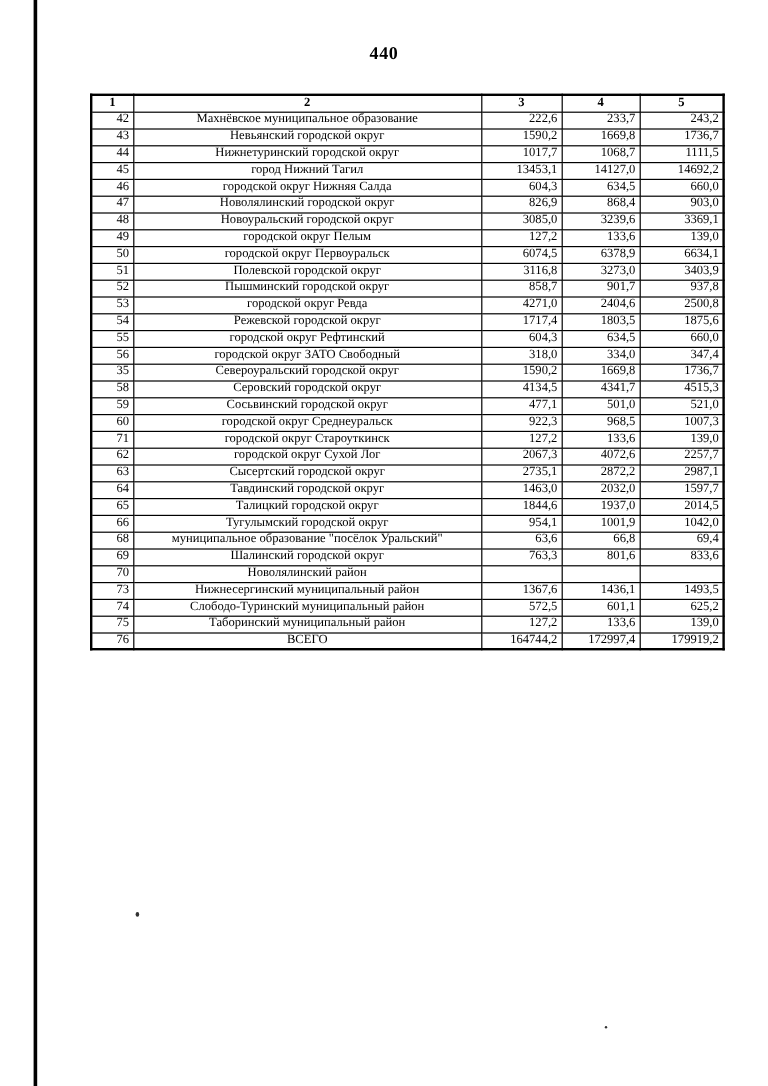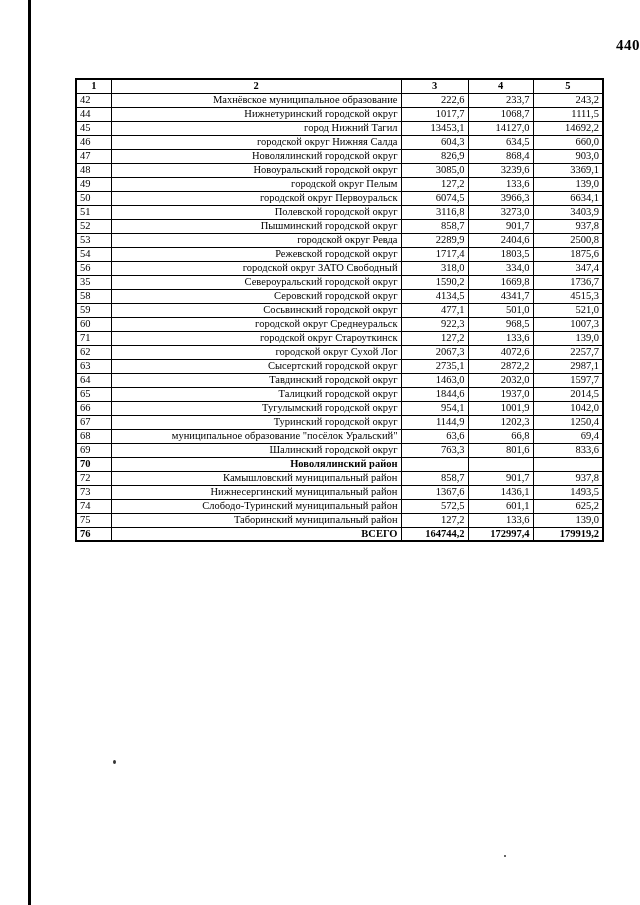--- a/index.html
+++ b/index.html
@@ -24,21 +24,21 @@
     background: #333333;
     border-radius: 50%;
   }
   .speck-1 { left: 113px; top: 760px; width: 3px; height: 4px; }
   .speck-2 { left: 504px; top: 855px; width: 2px; height: 2px; }
   .page-number {
     position: absolute;
     top: 37px;
     left: 0;
     width: 100%;
-    text-align: right;
+    text-align: center;
     font-size: 15px;
     font-weight: bold;
     letter-spacing: 0.5px;
   }
   table.doc-table {
     position: absolute;
     left: 75px;
     top: 78px;
     width: 527px;
     border-collapse: collapse;
@@ -53,24 +53,24 @@
     line-height: 12px;
     padding: 0 3px;
     overflow: hidden;
     white-space: nowrap;
     vertical-align: middle;
   }
   table.doc-table th {
     font-weight: bold;
     text-align: center;
   }
-  td.col-num  { text-align: left; padding-left: 6px; }
-  td.col-name { text-align: right; padding-left: 4px; }
+  td.col-num  { text-align: right; padding-left: 6px; }
+  td.col-name { text-align: center; padding-left: 4px; }
   td.col-val  { text-align: right; padding-right: 4px; }
-  tr.bold td  { font-weight: bold; }
+  tr.bold td  { font-weight: normal; }
 </style>
 </head>
 <body>
 
 <div class="scan-line"></div>
 <div class="speck speck-1"></div>
 <div class="speck speck-2"></div>
 
 <div class="page-number">440</div>
 
@@ -93,20 +93,27 @@
   </thead>
   <tbody>
       <tr>
         <td class="col-num">42</td>
         <td class="col-name">Махнёвское муниципальное образование</td>
         <td class="col-val">222,6</td>
         <td class="col-val">233,7</td>
         <td class="col-val">243,2</td>
       </tr>
       <tr>
+        <td class="col-num">43</td>
+        <td class="col-name">Невьянский городской округ</td>
+        <td class="col-val">1590,2</td>
+        <td class="col-val">1669,8</td>
+        <td class="col-val">1736,7</td>
+      </tr>
+      <tr>
         <td class="col-num">44</td>
         <td class="col-name">Нижнетуринский городской округ</td>
         <td class="col-val">1017,7</td>
         <td class="col-val">1068,7</td>
         <td class="col-val">1111,5</td>
       </tr>
       <tr>
         <td class="col-num">45</td>
         <td class="col-name">город Нижний Тагил</td>
         <td class="col-val">13453,1</td>
@@ -138,52 +145,59 @@
         <td class="col-num">49</td>
         <td class="col-name">городской округ Пелым</td>
         <td class="col-val">127,2</td>
         <td class="col-val">133,6</td>
         <td class="col-val">139,0</td>
       </tr>
       <tr>
         <td class="col-num">50</td>
         <td class="col-name">городской округ Первоуральск</td>
         <td class="col-val">6074,5</td>
-        <td class="col-val">3966,3</td>
+        <td class="col-val">6378,9</td>
         <td class="col-val">6634,1</td>
       </tr>
       <tr>
         <td class="col-num">51</td>
         <td class="col-name">Полевской городской округ</td>
         <td class="col-val">3116,8</td>
         <td class="col-val">3273,0</td>
         <td class="col-val">3403,9</td>
       </tr>
       <tr>
         <td class="col-num">52</td>
         <td class="col-name">Пышминский городской округ</td>
         <td class="col-val">858,7</td>
         <td class="col-val">901,7</td>
         <td class="col-val">937,8</td>
       </tr>
       <tr>
         <td class="col-num">53</td>
         <td class="col-name">городской округ Ревда</td>
-        <td class="col-val">2289,9</td>
+        <td class="col-val">4271,0</td>
         <td class="col-val">2404,6</td>
         <td class="col-val">2500,8</td>
       </tr>
       <tr>
         <td class="col-num">54</td>
         <td class="col-name">Режевской городской округ</td>
         <td class="col-val">1717,4</td>
         <td class="col-val">1803,5</td>
         <td class="col-val">1875,6</td>
       </tr>
       <tr>
+        <td class="col-num">55</td>
+        <td class="col-name">городской округ Рефтинский</td>
+        <td class="col-val">604,3</td>
+        <td class="col-val">634,5</td>
+        <td class="col-val">660,0</td>
+      </tr>
+      <tr>
         <td class="col-num">56</td>
         <td class="col-name">городской округ ЗАТО Свободный</td>
         <td class="col-val">318,0</td>
         <td class="col-val">334,0</td>
         <td class="col-val">347,4</td>
       </tr>
       <tr>
         <td class="col-num">35</td>
         <td class="col-name">Североуральский городской округ</td>
         <td class="col-val">1590,2</td>
@@ -245,27 +259,20 @@
         <td class="col-val">1844,6</td>
         <td class="col-val">1937,0</td>
         <td class="col-val">2014,5</td>
       </tr>
       <tr>
         <td class="col-num">66</td>
         <td class="col-name">Тугулымский городской округ</td>
         <td class="col-val">954,1</td>
         <td class="col-val">1001,9</td>
         <td class="col-val">1042,0</td>
-      </tr>
-      <tr>
-        <td class="col-num">67</td>
-        <td class="col-name">Туринский городской округ</td>
-        <td class="col-val">1144,9</td>
-        <td class="col-val">1202,3</td>
-        <td class="col-val">1250,4</td>
       </tr>
       <tr>
         <td class="col-num">68</td>
         <td class="col-name">муниципальное образование "посёлок Уральский"</td>
         <td class="col-val">63,6</td>
         <td class="col-val">66,8</td>
         <td class="col-val">69,4</td>
       </tr>
       <tr>
         <td class="col-num">69</td>
@@ -275,27 +282,20 @@
         <td class="col-val">833,6</td>
       </tr>
       <tr class="bold">
         <td class="col-num">70</td>
         <td class="col-name">Новолялинский район</td>
         <td class="col-val"></td>
         <td class="col-val"></td>
         <td class="col-val"></td>
       </tr>
       <tr>
-        <td class="col-num">72</td>
-        <td class="col-name">Камышловский муниципальный район</td>
-        <td class="col-val">858,7</td>
-        <td class="col-val">901,7</td>
-        <td class="col-val">937,8</td>
-      </tr>
-      <tr>
         <td class="col-num">73</td>
         <td class="col-name">Нижнесергинский муниципальный район</td>
         <td class="col-val">1367,6</td>
         <td class="col-val">1436,1</td>
         <td class="col-val">1493,5</td>
       </tr>
       <tr>
         <td class="col-num">74</td>
         <td class="col-name">Слободо-Туринский муниципальный район</td>
         <td class="col-val">572,5</td>

